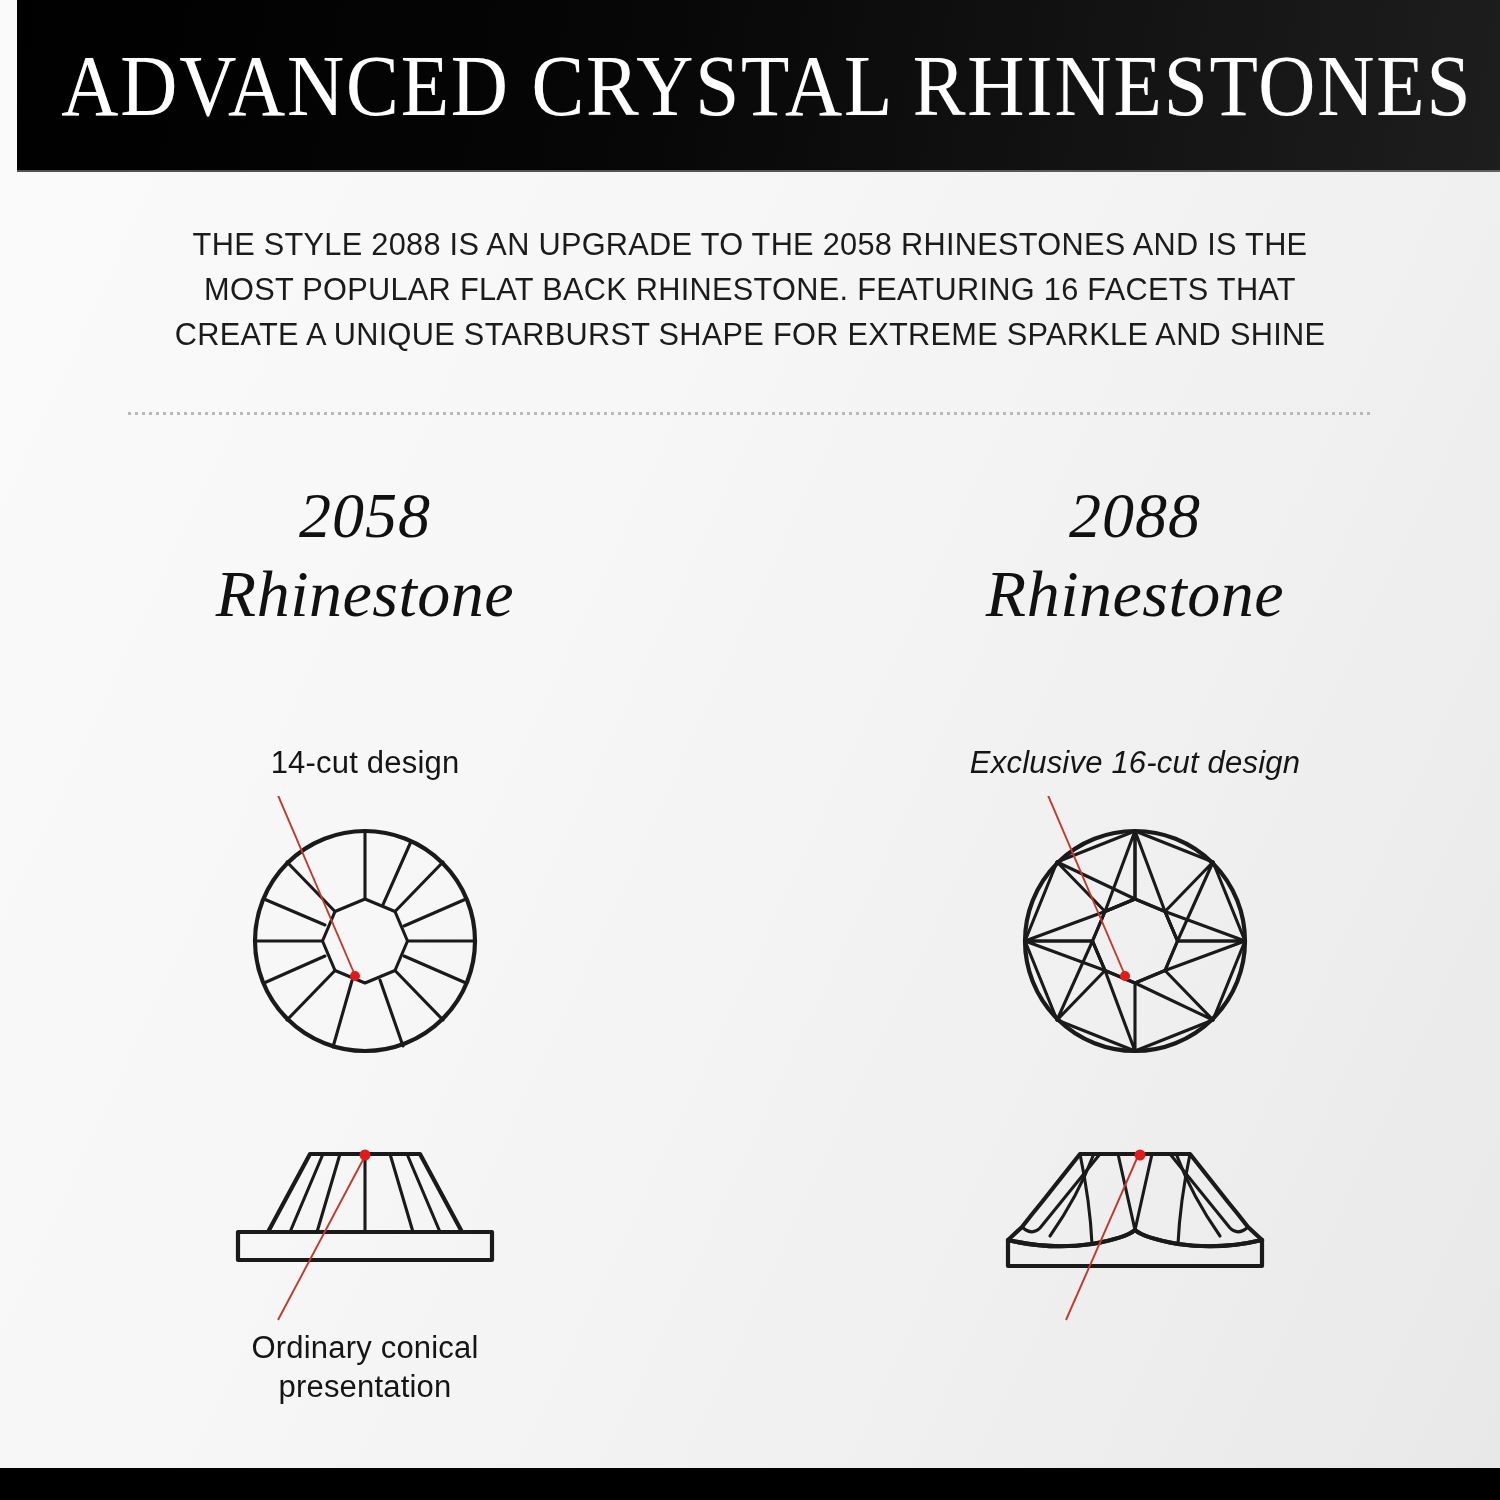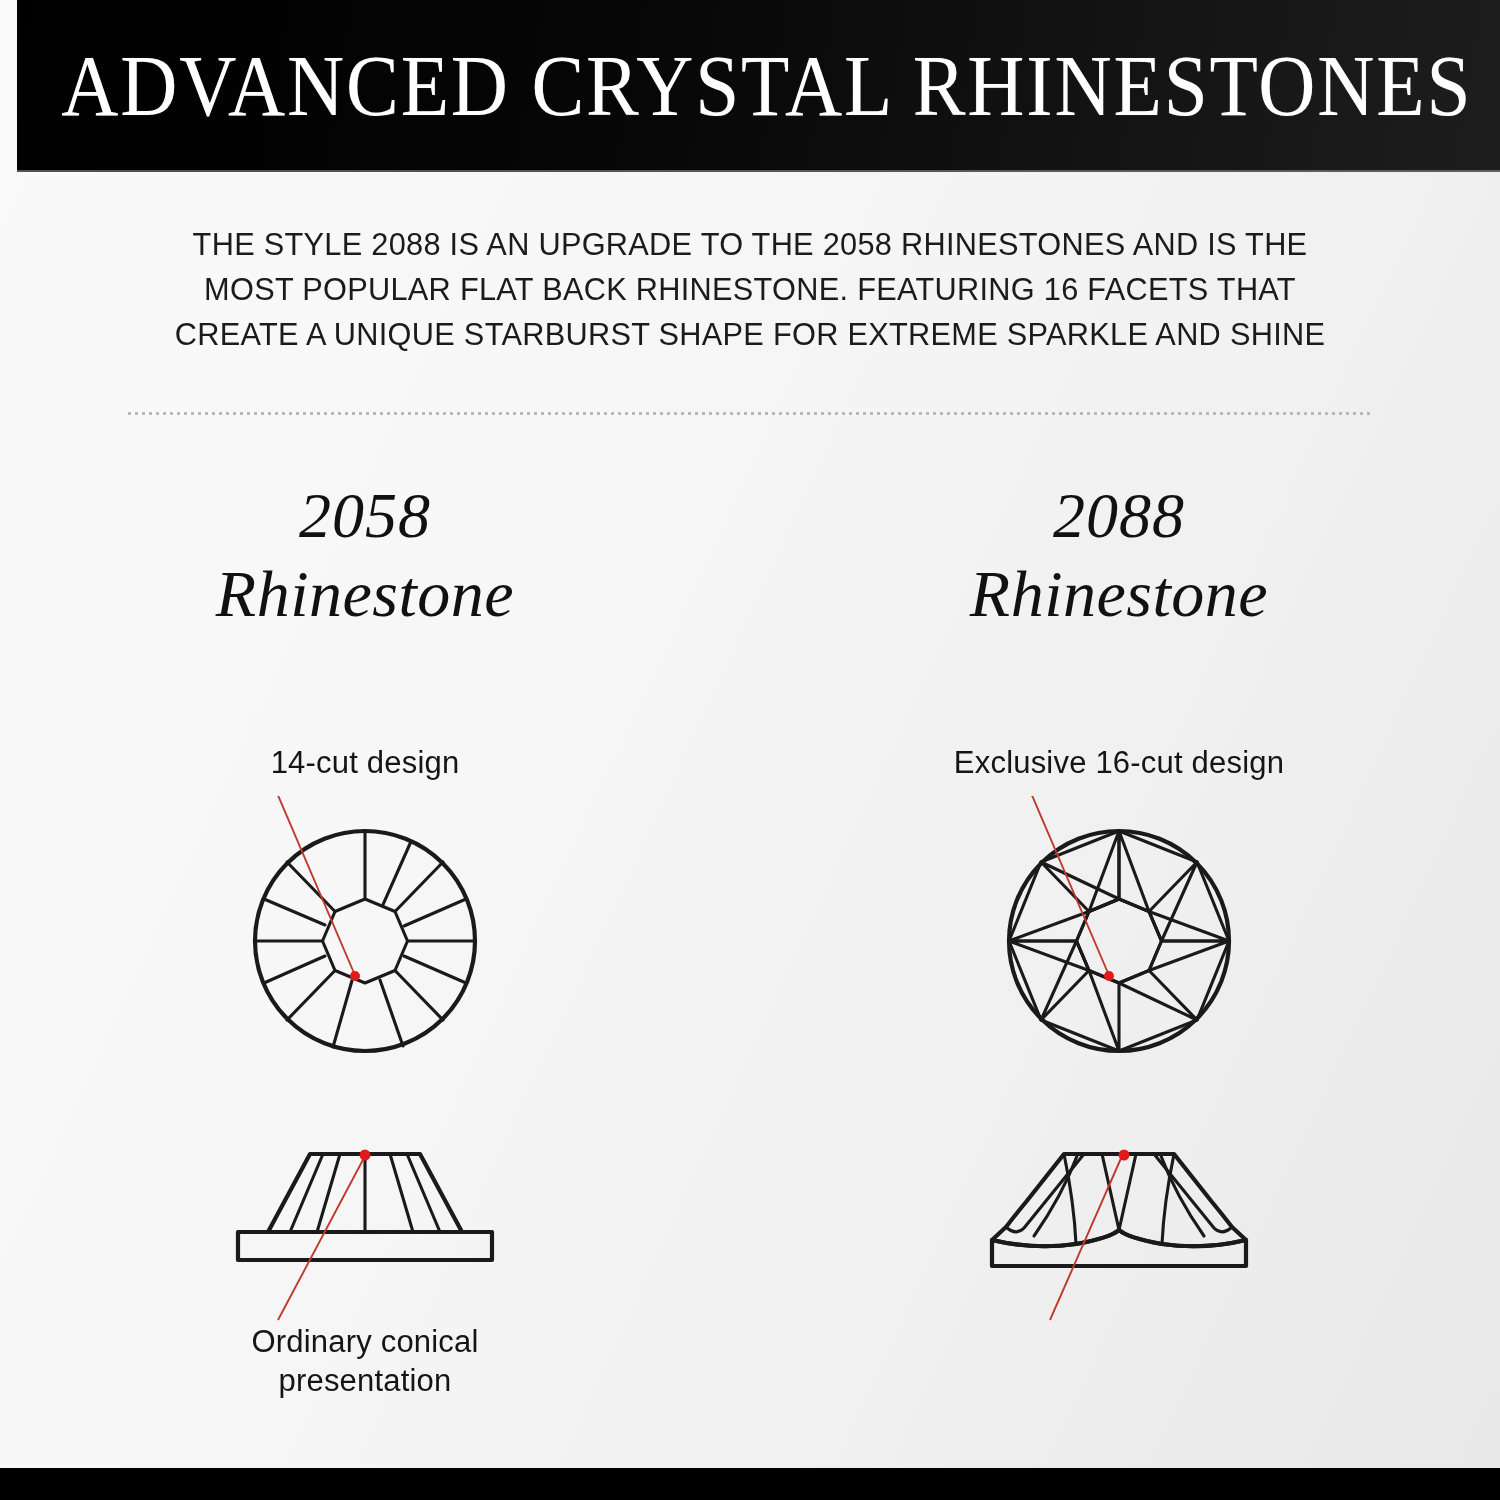--- a/index.html
+++ b/index.html
@@ -80,21 +80,21 @@
       rgba(0,0,0,0) 3px, rgba(0,0,0,0) 7px);
   }
 
   
   .col {
     position: absolute;
     top: 480px;
     width: 690px;
   }
   .col-left  { left: 20px; }
-  .col-right { left: 774px; }
+  .col-right { left: 790px; }
 
   .col-heading {
     text-align: center;
     font-family: "Liberation Serif", "DejaVu Serif", serif;
     color: #111111;
     font-weight: 400;
     font-style: italic;
   }
   .heading-num {
     display: block;
@@ -222,35 +222,35 @@
             <line x1="140" y1="22" x2="117" y2="100"></line>
             <line x1="123" y1="22" x2="90" y2="100"></line>
             <line x1="190" y1="22" x2="213" y2="100"></line>
             <line x1="207" y1="22" x2="240" y2="100"></line>
           </g>
 
           <line class="pointer" x1="165" y1="24" x2="78" y2="188"></line>
           <circle class="reddot" cx="165" cy="23" r="5.5"></circle>
         </svg>
       </div>
-      <div class="fig-caption" style="">
+      <div class="fig-caption" style="margin-top:6px;">
         <span>Ordinary conical</span><br>
         <span>presentation</span>
       </div>
     </div>
   </div>
 
   <div class="col col-right">
 
     <div class="col-heading">
       <span class="heading-num">2088</span>
       <span class="heading-word">Rhinestone</span>
     </div>
 
-    <div class="figure-block" style="margin-top:108px;">
+    <div class="figure-block" style="margin-top:108px;font-style:italic;">
       <div class="fig-label">Exclusive 16-cut design</div>
       <div class="svg-wrap top-view-wrap">
         <svg width="280" height="260" viewBox="0 0 280 260">
 
           <circle class="stroke outline" cx="140" cy="145" r="110"></circle>
 
           <polygon class="stroke facet" points="140,103 170,115.5 182.5,145 170,174.5 140,187 110,174.5 97.5,145 110,115.5"></polygon>
 
           <g class="stroke facet">
             <polygon points="140,103 170,115.5 140,35"></polygon>

